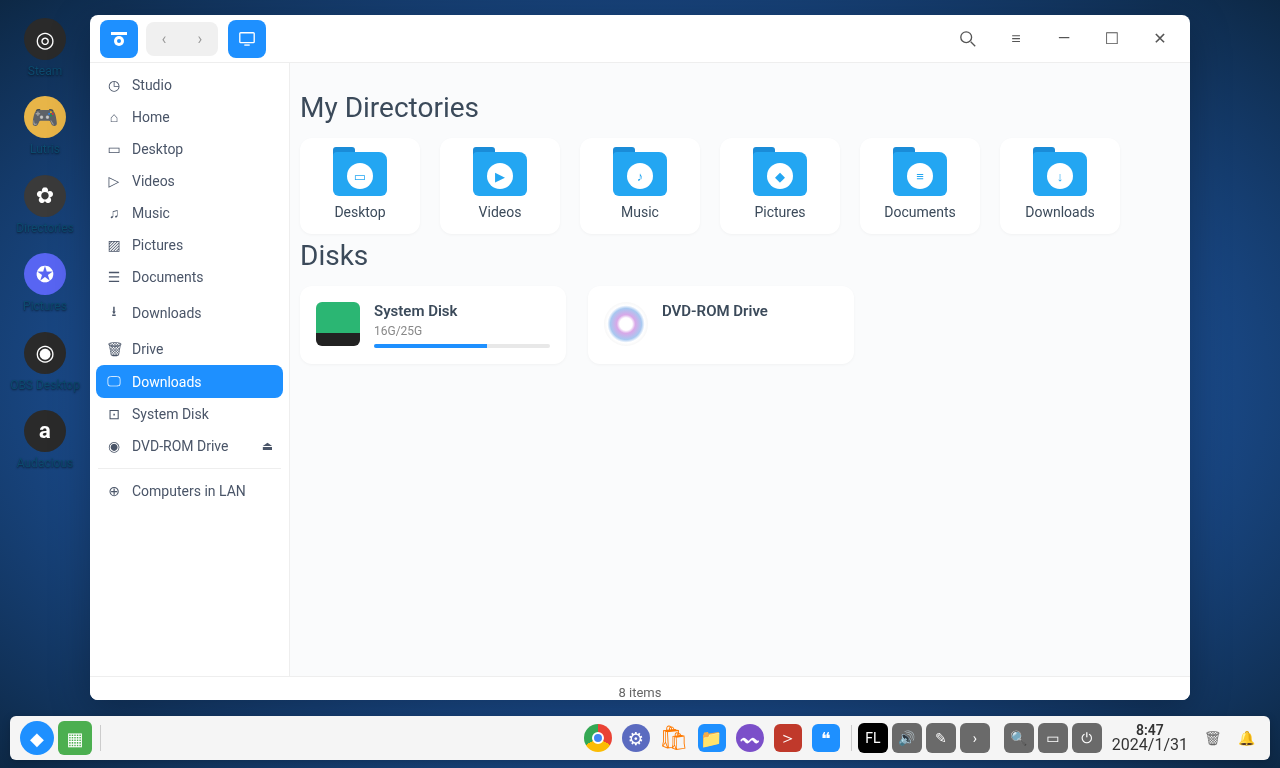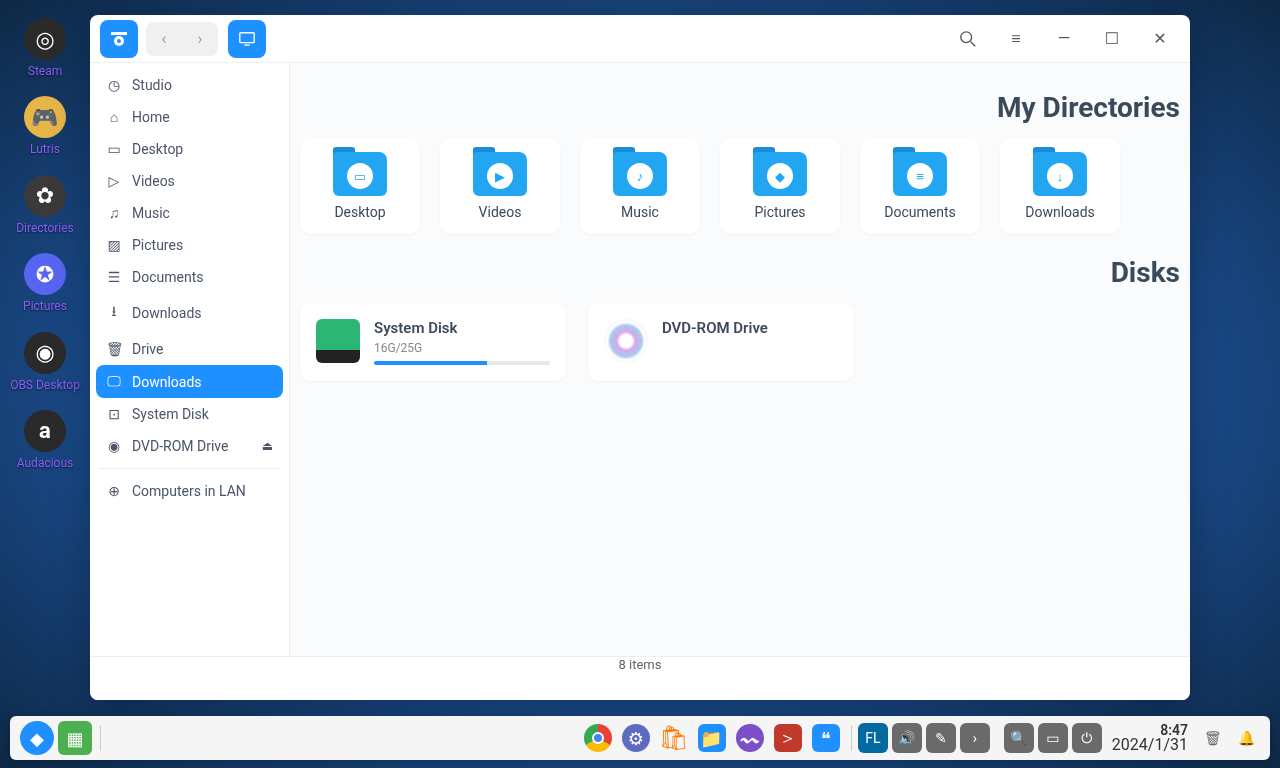--- a/index.html
+++ b/index.html
@@ -2,21 +2,21 @@
 <html><head>
 <meta charset="utf-8">
 <style>
 * { margin:0; padding:0; box-sizing:border-box; font-family: -apple-system, "Segoe UI", Roboto, sans-serif; }
 body { width:1280px; height:768px; background: radial-gradient(ellipse at center, #2a6db8 0%, #1a4a8a 60%, #0d2845 100%); overflow:hidden; position:relative; }
 
 
 .desktop-icons { position:absolute; left:0; top:0; width:90px; padding-top:18px; display:flex; flex-direction:column; align-items:center; gap:18px; }
 .dicon { width:80px; display:flex; flex-direction:column; align-items:center; gap:4px; cursor:pointer; }
 .dicon .iimg { width:42px; height:42px; border-radius:50%; background:#333; display:flex; align-items:center; justify-content:center; font-size:22px; color:#fff; }
-.dicon .ilabel { color:#8b5cf6; font-size:12px; text-align:center; line-height:1.2; text-shadow:0 1px 2px rgba(0,0,0,0.6); }
+.dicon .ilabel { color:#0c4a6e; font-size:12px; text-align:center; line-height:1.2; text-shadow:0 1px 2px rgba(0,0,0,0.6); }
 
 
 .fm { position:absolute; left:90px; top:15px; width:1100px; height:685px; background:#fff; border-radius:8px; box-shadow:0 10px 40px rgba(0,0,0,0.3); display:flex; flex-direction:column; overflow:hidden; }
 .fm-toolbar { height:48px; display:flex; align-items:center; padding:0 10px; gap:8px; border-bottom:1px solid #eee; }
 .tb-logo { width:38px; height:38px; background:#1e90ff; border-radius:8px; display:flex; align-items:center; justify-content:center; color:#fff; }
 .tb-nav { display:flex; background:#f0f0f0; border-radius:8px; overflow:hidden; }
 .tb-nav button { width:36px; height:34px; border:none; background:transparent; color:#999; cursor:pointer; font-size:16px; }
 .tb-location { width:38px; height:38px; background:#1e90ff; border-radius:8px; display:flex; align-items:center; justify-content:center; color:#fff; margin-left:2px; }
 .tb-spacer { flex:1; }
 .tb-btn { width:40px; height:40px; border:none; background:transparent; color:#555; cursor:pointer; font-size:16px; display:flex; align-items:center; justify-content:center; }
@@ -24,50 +24,50 @@
 .fm-body { flex:1; display:flex; overflow:hidden; }
 .sidebar { width:200px; border-right:1px solid #eee; padding:6px; overflow-y:auto; }
 .sb-item { display:flex; align-items:center; gap:10px; padding:8px 10px; border-radius:8px; color:#4a5568; font-size:14px; cursor:pointer; }
 .sb-item .sic { width:16px; text-align:center; color:#4a5568; }
 .sb-item.active { background:#1e90ff; color:#fff; }
 .sb-item.active .sic { color:#fff; }
 .sb-item .eject { margin-left:auto; font-size:12px; }
 .sb-divider { height:1px; background:#eee; margin:6px 2px; }
 
 .content { flex:1; background:#fafbfc; overflow-y:auto; padding:20px 10px 10px 10px; position:relative; }
-.section-title { font-size:28px; font-weight:700; color:#3b4a5a; margin:8px 0 14px 0;text-align:right; }
+.section-title { font-size:28px; font-weight:400; color:#3b4a5a; margin:8px 0 14px 0; }
 .dir-grid { display:grid; grid-template-columns:repeat(6, 120px); gap:20px; }
 .dir-card { background:#fff; border-radius:12px; padding:14px 0; display:flex; flex-direction:column; align-items:center; gap:8px; cursor:pointer; box-shadow:0 1px 3px rgba(0,0,0,0.04); }
 .folder-ico { width:54px; height:44px; position:relative; }
 .folder-ico .back { position:absolute; inset:0; background:#23a6f2; border-radius:4px 8px 6px 6px; }
 .folder-ico .tab { position:absolute; top:-5px; left:0; width:22px; height:10px; background:#1a8cd8; border-radius:3px 3px 0 0; }
 .folder-ico .inner { position:absolute; left:50%; top:55%; transform:translate(-50%,-50%); width:26px; height:26px; background:#fff; border-radius:50%; display:flex; align-items:center; justify-content:center; font-size:13px; color:#23a6f2; }
 .dir-card .dlabel { font-size:14px; color:#3b4a5a; }
 
 .disk-grid { display:flex; gap:22px; flex-wrap:wrap; margin-bottom:20px; }
 .disk-card { width:266px; background:#fff; border-radius:12px; padding:16px; display:flex; gap:14px; cursor:pointer; box-shadow:0 1px 3px rgba(0,0,0,0.04); }
 .disk-ico { width:44px; height:44px; border-radius:6px; display:flex; align-items:center; justify-content:center; font-size:22px; color:#fff; }
 .disk-ico.sys { background:linear-gradient(180deg,#2bb673 70%,#222 70%); }
 .disk-ico.dvd { background:radial-gradient(circle,#fff 20%,#d8a8e8 30%,#a8c8f0 50%,#fff 60%,#e0e0e0 100%); border-radius:50%; }
 .disk-info { flex:1; display:flex; flex-direction:column; gap:4px; }
 .disk-name { font-size:15px; font-weight:600; color:#3b4a5a; }
 .disk-usage { font-size:12px; color:#888; }
 .disk-bar { width:100%; height:4px; background:#e8e8e8; border-radius:2px; overflow:hidden; margin-top:2px; }
 .disk-bar-fill { height:100%; background:#1e90ff; }
 
-.status-bar { height:44px; border-top:1px solid #eee; display:flex; align-items:flex-start; justify-content:center; font-size:13px; color:#666; background:#fff; }
+.status-bar { height:24px; border-top:1px solid #eee; display:flex; align-items:flex-end; justify-content:center; font-size:13px; color:#666; background:#fff; }
 
 
 .taskbar { position:absolute; left:10px; right:10px; bottom:8px; height:44px; background:#f5f5f5; border-radius:6px; display:flex; align-items:center; padding:0 8px; box-shadow:0 2px 8px rgba(0,0,0,0.2); }
 .tb-app { width:34px; height:34px; border-radius:6px; margin:0 2px; display:flex; align-items:center; justify-content:center; font-size:18px; cursor:pointer; }
 .tb-sep { width:1px; height:26px; background:#ccc; margin:0 6px; }
 .tb-flex { flex:1; }
 .tb-tray { display:flex; align-items:center; gap:4px; }
 .tray-btn { width:30px; height:30px; border-radius:6px; background:#6a6a6a; color:#fff; display:flex; align-items:center; justify-content:center; font-size:14px; cursor:pointer; }
-.tray-clock { display:flex; flex-direction:column; align-items:flex-end; margin:0 6px; color:#333; }
+.tray-clock { display:flex; flex-direction:column; align-items:center; margin:0 6px; color:#333; }
 .tray-clock .time { font-size:14px; font-weight:600; line-height:1; }
 .tray-clock .date { font-size:16px; line-height:1; }
 svg { display:block; }
 </style>
 </head>
 <body>
 
 <div class="desktop-icons">
   <div class="dicon">
     <div class="iimg" style="background:#2a2a2a">◎</div>
@@ -237,21 +237,21 @@
           </div>
           <div class="dir-card">
             <div class="folder-ico">
               <div class="tab"></div>
               <div class="back"></div>
               <div class="inner">↓</div>
             </div>
             <div class="dlabel">Downloads</div>
           </div>
         </div>
-      <div class="section-title" style="margin-top:22px">Disks</div>
+      <div class="section-title" style="margin-top:5px">Disks</div>
       <div class="disk-grid" id="disk-grid">
           <div class="disk-card">
             <div class="disk-ico sys"></div>
             <div class="disk-info">
               <div class="disk-name">System Disk</div>
               <div class="disk-usage">16G/25G</div>
               <div class="disk-bar">
                 <div class="disk-bar-fill" style="width: 64%;"></div>
               </div>
             </div>
@@ -294,21 +294,21 @@
       <span style="width:28px;height:28px;border-radius:50%;background:#7b4fc9;color:#fff;display:flex;align-items:center;justify-content:center">〰</span>
     </div>
   <div class="tb-app">
       <span style="width:28px;height:28px;border-radius:6px;background:#c0392b;color:#fff;display:flex;align-items:center;justify-content:center">＞</span>
     </div>
   <div class="tb-app">
       <span style="width:28px;height:28px;border-radius:6px;background:#1e90ff;color:#fff;display:flex;align-items:center;justify-content:center">❝</span>
     </div>
   <div class="tb-sep"></div>
   <div class="tb-tray">
-    <div class="tray-btn" style="background:#0369a1">FL</div>
+    <div class="tray-btn" style="background:#000000">FL</div>
     <div class="tray-btn">🔊</div>
     <div class="tray-btn">✎</div>
     <div class="tray-btn">›</div>
     <div style="width:6px"></div>
     <div class="tray-btn">🔍</div>
     <div class="tray-btn">▭</div>
     <div class="tray-btn">⏻</div>
     <div class="tray-clock">
       <span class="time">8:47</span>
       <span class="date">2024/1/31</span>

